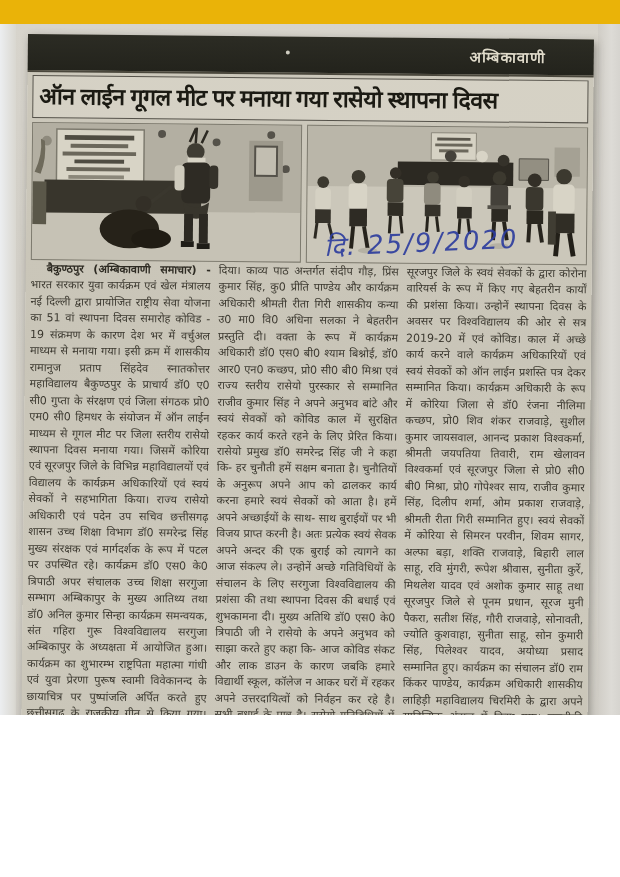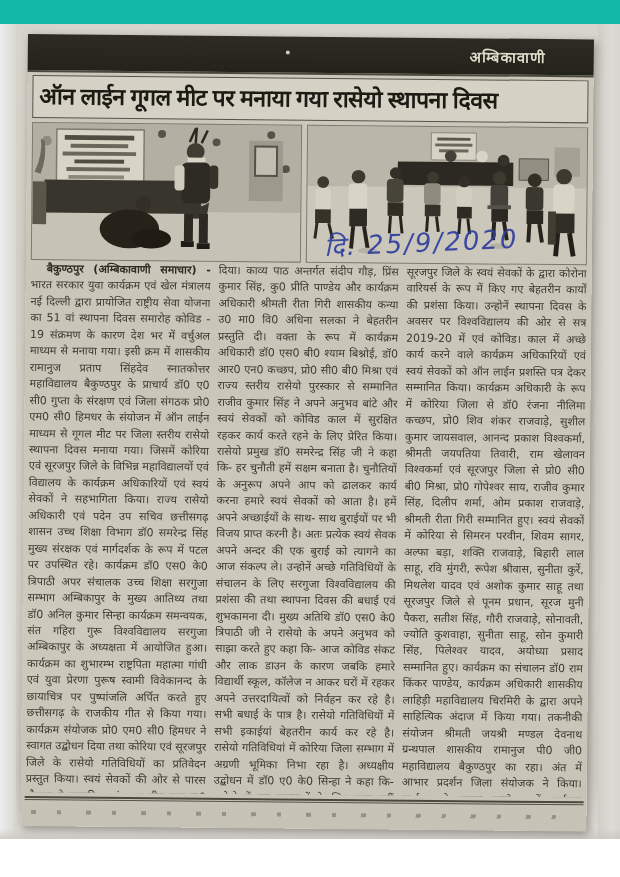--- a/index.html
+++ b/index.html
@@ -1,17 +1,17 @@
 <!DOCTYPE html>
 <html><head>
 <meta charset="utf-8">
 <style>
   * { margin:0; padding:0; box-sizing:border-box; }
   html,body { width:620px; height:877px; font-family:"Liberation Sans","DejaVu Sans",sans-serif; background:#ffffff; }
-  .stage { position:relative; width:620px; height:839px; overflow:hidden; background:#14b8a6;text-decoration:underline; }
+  .stage { position:relative; width:620px; height:715px; overflow:hidden; background:#eab308;text-decoration:underline; }
 
   
   .photo-bg { position:absolute; left:0; top:24px; width:620px; height:818px;
     background:linear-gradient(180deg,#d7d4cc 0%,#d2cfc7 30%,#d5d2ca 70%,#cfccc5 92%,#dedcd6 100%); }
   .photo-bg .edge-left { position:absolute; left:0; top:0; width:16px; height:100%;
     background:linear-gradient(90deg,#eceef0,#d9d7d0); }
   .photo-bg .edge-right { position:absolute; right:0; top:0; width:22px; height:100%;
     background:linear-gradient(90deg,#d0cdc6,#dddbd6 60%,#d6d4cf); }
   .photo-bg .edge-bottom { position:absolute; left:0; bottom:0; width:100%; height:14px;
     background:linear-gradient(180deg,rgba(0,0,0,0),#c9c6bf); }

